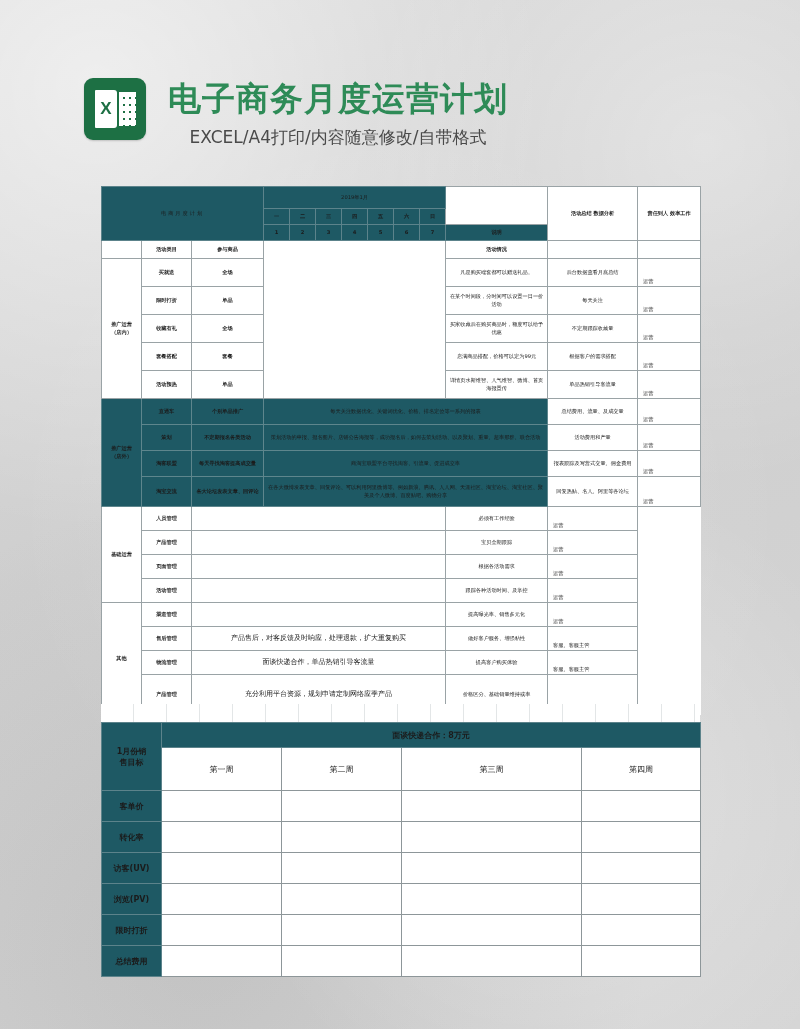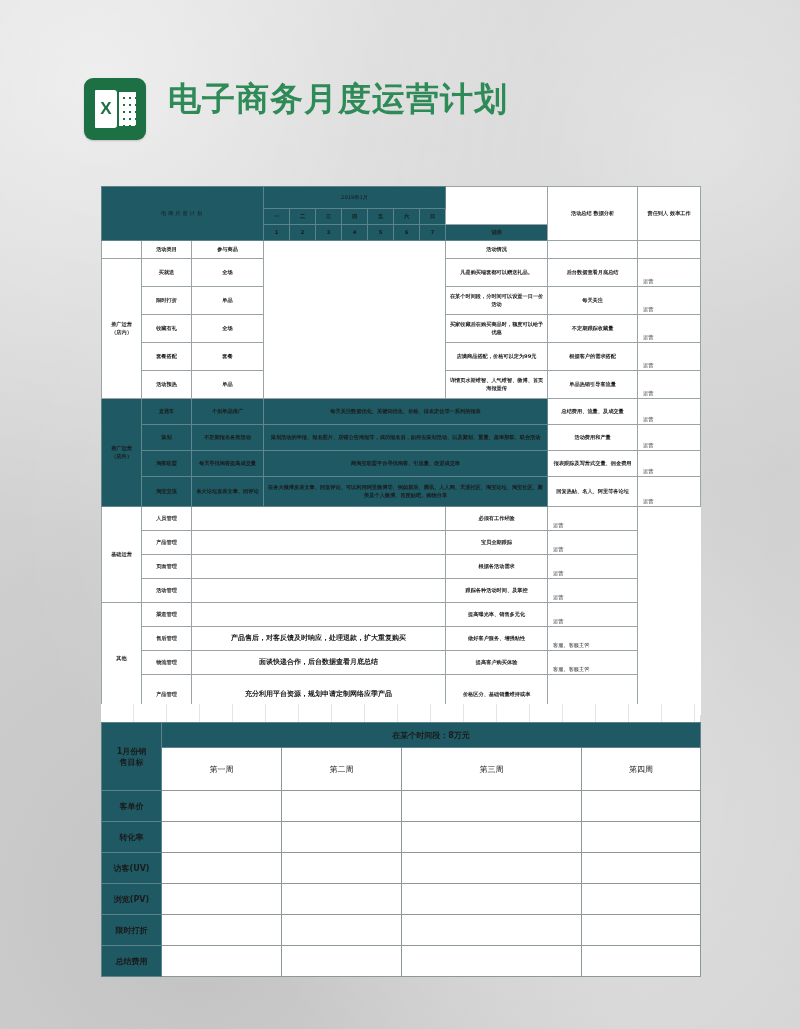--- a/index.html
+++ b/index.html
@@ -140,21 +140,21 @@
     font-weight: normal;
     letter-spacing: 2px;
     font-family: "DejaVu Serif", "Liberation Serif", serif;
   }
   .month-label { font-size: 7px; }
   .wk { font-size: 6.5px; font-weight: bold; }
   .dy { font-size: 6.5px; font-weight: bold; }
   .hdr-note { font-size: 6px; font-weight: bold; }
   .colhdr { font-size: 6px; font-weight: bold; }
   .rowlab { font-size: 6px; font-weight: bold; }
-  .cellnote { font-size: 5.2px; font-weight: bold; }
+  .cellnote { font-size: 5.2px; }
   .owner { font-size: 6px; }
   .sect { font-size: 6px; font-weight: bold; }
   .tealrow td { background: #1e5964; color: #ffffff; border-color: #5e868d !important; }
   .tealrow td.whitecol { background: #ffffff; color: #1b1b1b; border-color: #9aa3a6 !important; }
 
   
   .spacer-strip {
     position: absolute;
     left: 101px;
     top: 704px;
@@ -213,20 +213,21 @@
 
   <div class="header">
     <div class="xl-icon">
       <div class="doc"></div>
       <div class="grid">
           <span></span>
         </div>
     </div>
     <div class="header-text">
       <div class="title-main">电子商务月度运营计划</div>
+      <div class="title-sub">EXCEL/A4打印/内容随意修改/自带格式</div>
     </div>
   </div>
 
   <div class="sheet">
     <table class="grid-table">
       <colgroup>
         <col style="width:40px">
         <col style="width:50px">
         <col style="width:72px">
         <col style="width:26px">
@@ -392,21 +393,21 @@
           <td class="owner" style="vertical-align:bottom;text-align:left;padding-left:5px">运营</td>
         </tr>
         <tr style="height:24px">
           <td class="rowlab">售后管理</td>
           <td colspan="8" class="cellnote" style="font-size:7px">产品售后，对客反馈及时响应，处理退款，扩大重复购买</td>
           <td class="cellnote">做好客户服务、增强粘性</td>
           <td class="owner" style="vertical-align:bottom;text-align:left;padding-left:5px">客服、客服主管</td>
         </tr>
         <tr style="height:24px">
           <td class="rowlab">物流管理</td>
-          <td colspan="8" class="cellnote" style="font-size:7px">面谈快递合作，后台数据查看月底总结</td>
+          <td colspan="8" class="cellnote" style="font-size:7px">面谈快递合作，单品热销引导客流量</td>
           <td class="cellnote">提高客户购买体验</td>
           <td class="owner" style="vertical-align:bottom;text-align:left;padding-left:5px">客服、客服主管</td>
         </tr>
         <tr style="height:40px">
           <td class="rowlab">产品管理</td>
           <td colspan="8" class="cellnote" style="font-size:7px">充分利用平台资源，规划申请定制网络应季产品</td>
           <td class="cellnote">价格区分、基础销量维持或率</td>
           <td class="owner" style="vertical-align:bottom;text-align:left;padding-left:5px">运营</td>
         </tr>
       </tbody>
@@ -423,21 +424,21 @@
         <col style="width:120px">
         <col style="width:180px">
         <col style="width:119px">
       </colgroup>
       <tbody>
         <tr>
           <td class="goal-side" rowspan="2">
             <span>1月份销</span><br>
             <span>售目标</span>
           </td>
-          <td class="goal-head" colspan="4" style="height:22px">在某个时间段：8万元</td>
+          <td class="goal-head" colspan="4" style="height:22px">面谈快递合作：8万元</td>
         </tr>
         <tr>
           <td class="wk-head" style="height:40px">第一周</td>
           <td class="wk-head">第二周</td>
           <td class="wk-head">第三周</td>
           <td class="wk-head">第四周</td>
         </tr>
 
         <tr>
           <td class="goal-side">客单价</td>

